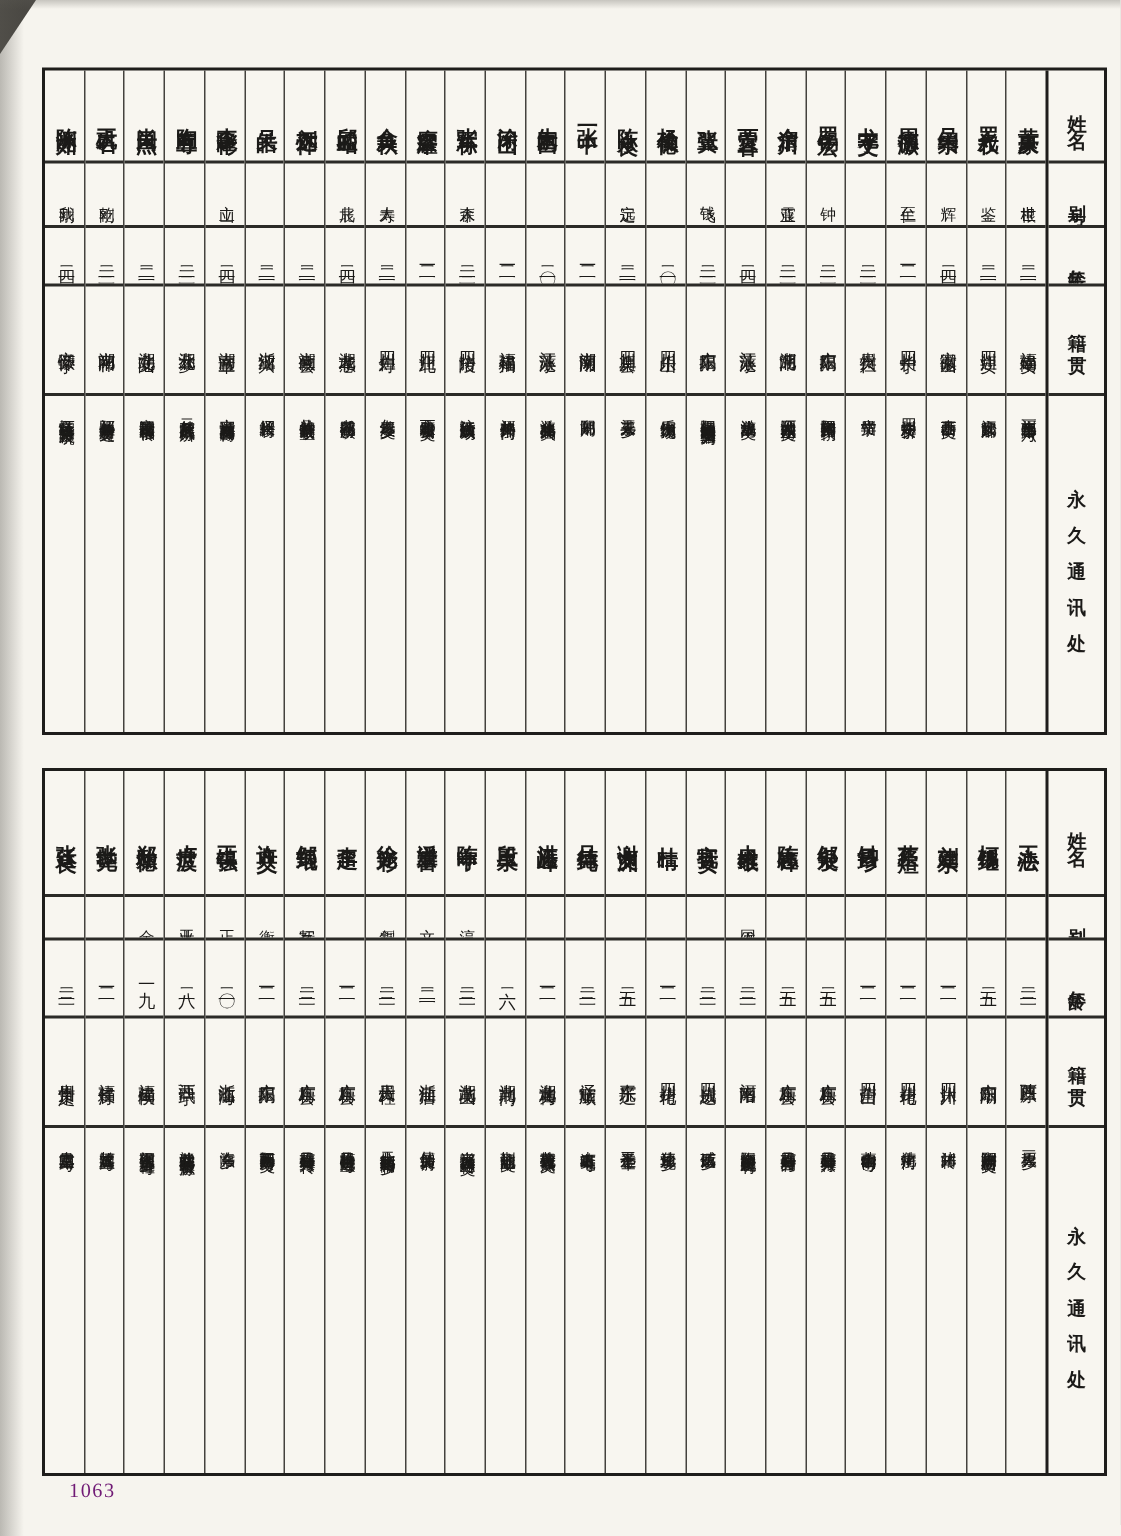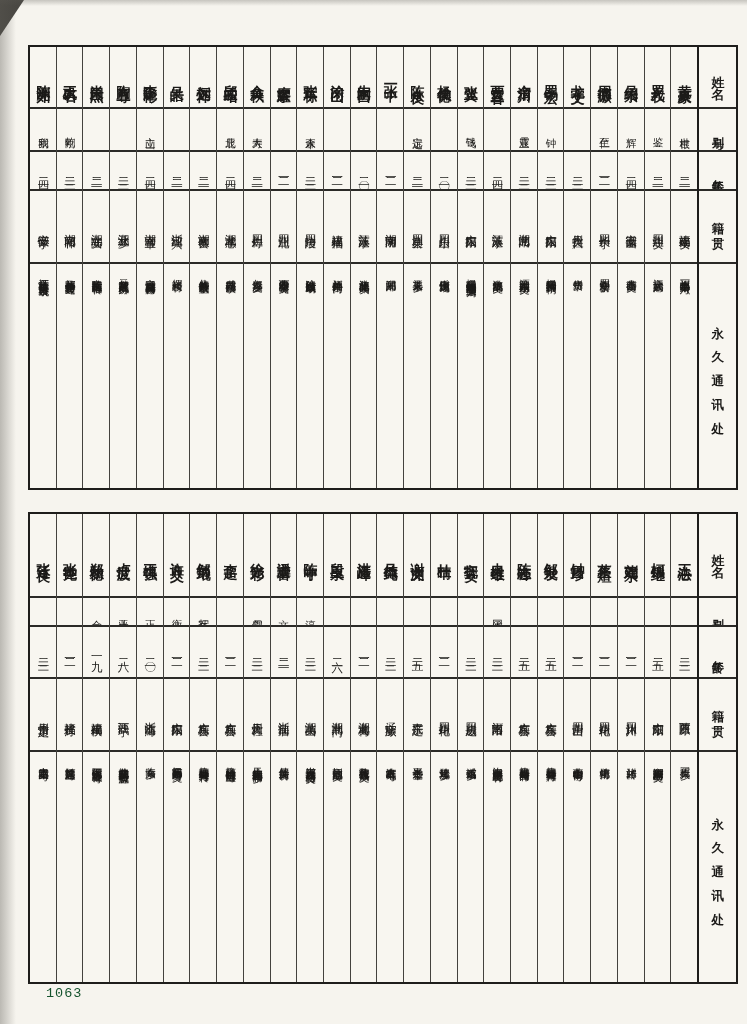--- a/index.html
+++ b/index.html
@@ -57,22 +57,22 @@
 
   .header-col .cell-name .vtext{font-size:13px;font-weight:bold;letter-spacing:11px;}
   .header-col .cell-alias .vtext{font-size:12px;font-weight:bold;letter-spacing:3px;}
   .header-col .cell-age .vtext{font-size:12px;font-weight:bold;letter-spacing:2px;}
   .header-col .cell-native .vtext{font-size:12.5px;font-weight:bold;letter-spacing:15px;}
   .header-col .cell-address{align-items:center;padding-top:0;}
   .header-col .cell-address .vtext{font-size:12.5px;font-weight:bold;letter-spacing:24px;}
 
   .page-number{
     position:absolute;left:46px;top:986px;
-    font-size:13.5px;color:#14532d;letter-spacing:1px;
-    font-family:Liberation Mono, monospace;
+    font-size:13.5px;color:#701a75;letter-spacing:1px;
+    font-family:Liberation Serif, serif;
   }
 </style>
 </head>
 <body>
 
 <div class="page">
   <div class="corner-mark"></div>
   <div class="left-shade"></div>
   <div class="top-shade"></div>
 

